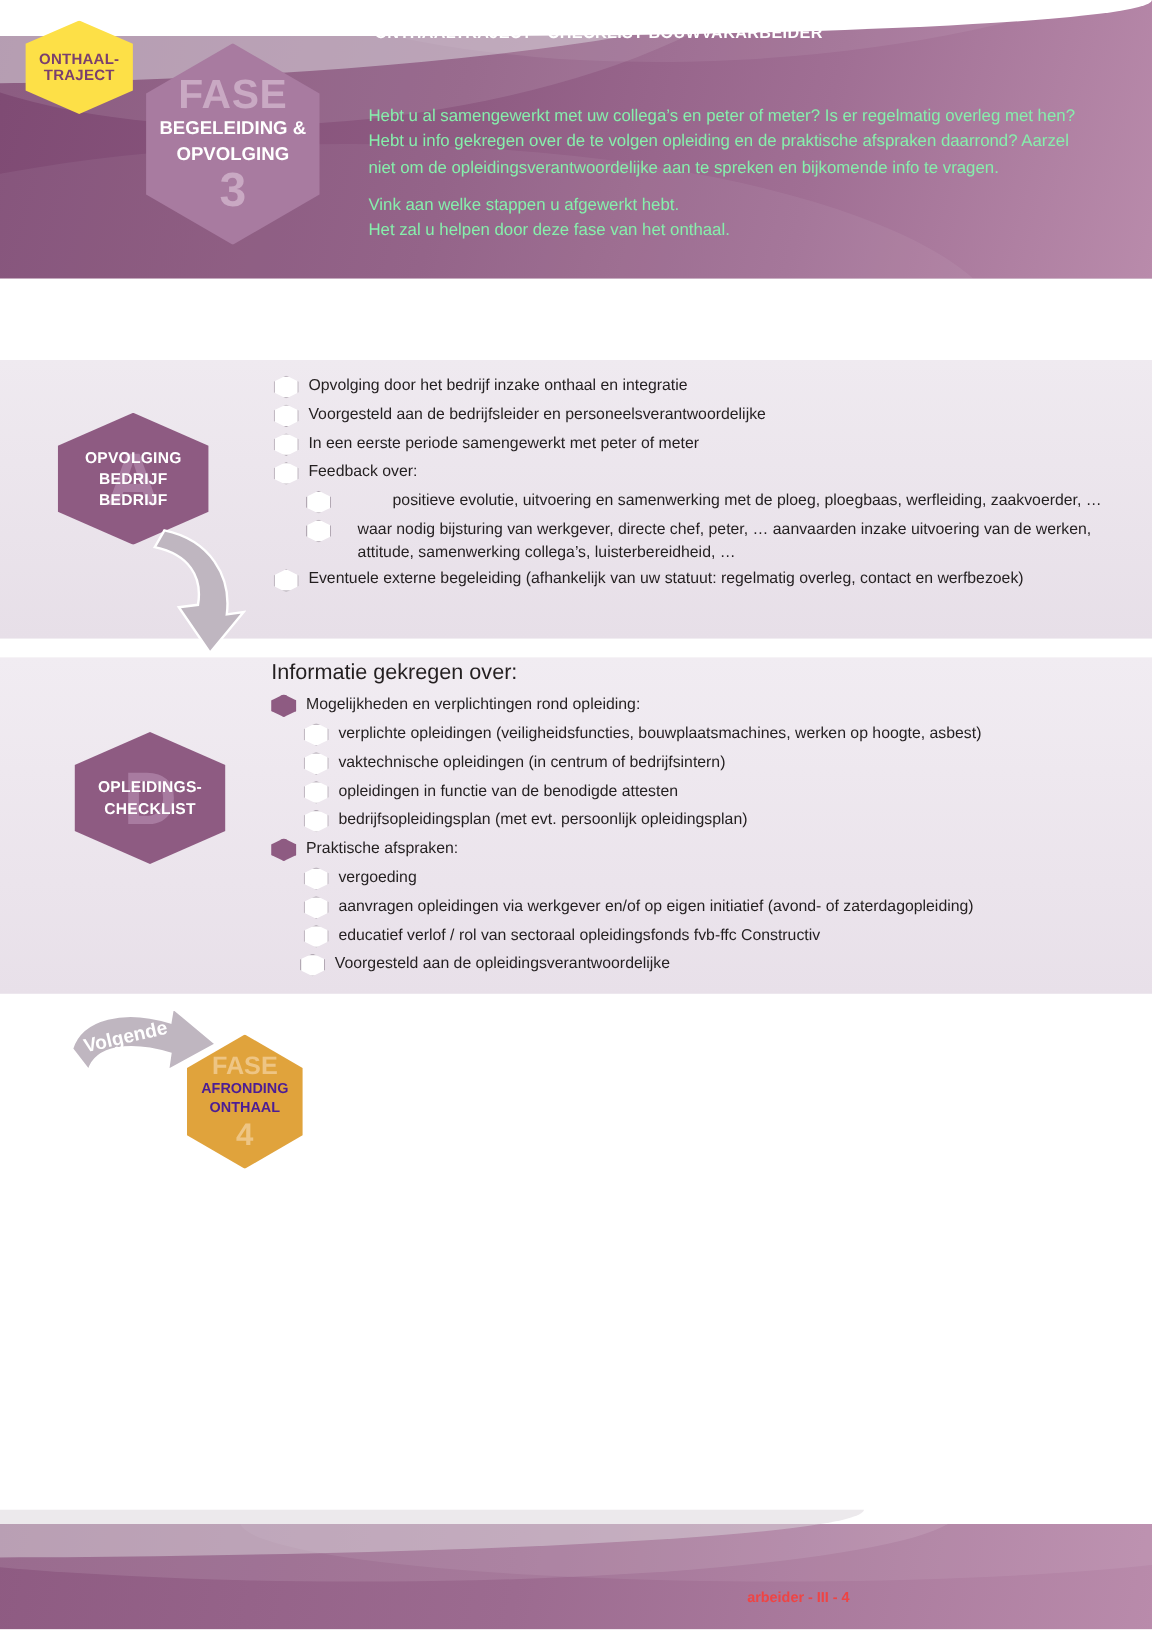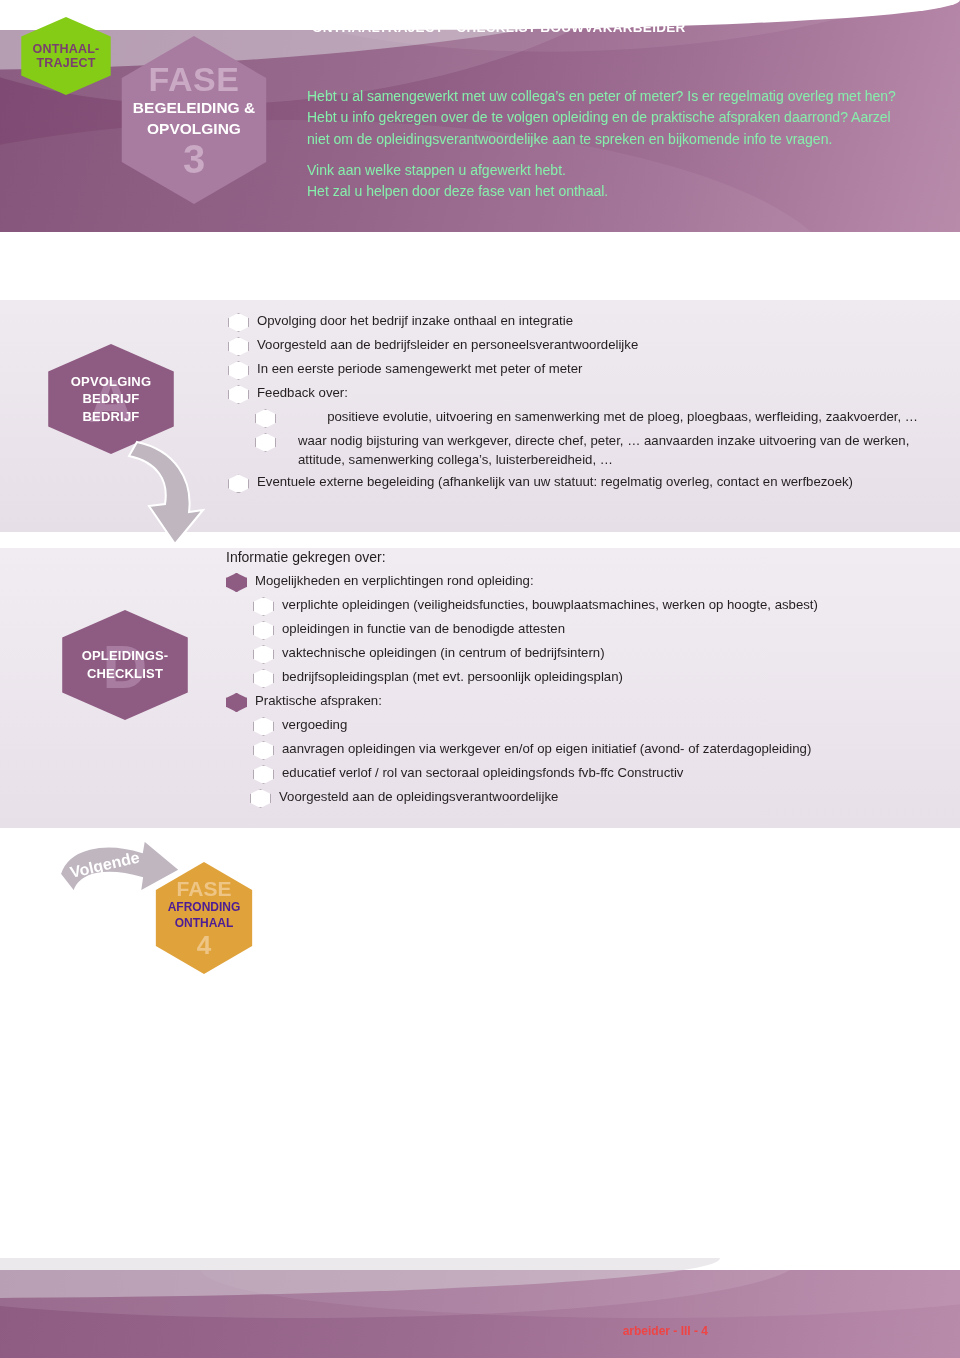--- a/index.html
+++ b/index.html
@@ -42,21 +42,21 @@
 
   
   .hex {
     position:absolute;
     clip-path:polygon(50% 0%, 93% 25%, 93% 75%, 50% 100%, 7% 75%, 7% 25%);
     display:flex; align-items:center; justify-content:center;
     text-align:center;
   }
   .hex-onthaal {
     left:14px; top:17px; width:104px; height:78px;
-    background:#84cc16;
+    background:#fde047;
   }
   .hex-onthaal .lbl {
     font-size:12.5px; font-weight:bold; color:#7a3f6e; line-height:1.15; letter-spacing:.2px;
   }
   .hex-fase {
     left:110px; top:36px; width:168px; height:168px;
     background:#a87ba0;
     flex-direction:column;
   }
   .hex-fase .fase-word {
@@ -125,21 +125,21 @@
   .bullet {
     flex:0 0 auto;
     width:19px; height:17px; margin-right:8px; margin-top:1px;
     background:#ffffff;
     border:1px solid #b3a9b4;
     clip-path:polygon(50% 0%, 100% 27%, 100% 73%, 50% 100%, 0% 73%, 0% 27%);
   }
   .bullet.filled { background:#8e5b82; border-color:#8e5b82; }
   .rtext { font-size:13.2px; line-height:1.42; color:#231f20; }
   .indent1 { margin-left:27px;justify-content:space-between; }
-  .plain { padding-left:27px; font-size:14px; line-height:1.42; margin-bottom:4px;}
+  .plain { padding-left:27px; font-size:18px; line-height:1.42; margin-bottom:4px;}
 
   
   .next-arrow {
     position:absolute; left:52px; top:838px; width:140px; height:78px;
   }
   .next-label {
     position:absolute; left:68px; top:856px;
     font-size:16px; font-weight:bold; color:#ffffff; line-height:1.15;
     transform:rotate(-13deg); text-align:center; width:78px;
   }
@@ -289,26 +289,26 @@
     <div class="rtext">Mogelijkheden en verplichtingen rond opleiding:</div>
   </div>
 
   <div class="row" style="margin-left:47px;">
     <div class="bullet"></div>
     <div class="rtext">verplichte opleidingen (veiligheidsfuncties, bouwplaatsmachines, werken op hoogte, asbest)</div>
   </div>
 
   <div class="row" style="margin-left:47px;">
     <div class="bullet"></div>
+    <div class="rtext">vaktechnische opleidingen (in centrum of bedrijfsintern)</div>
+  </div>
+
+  <div class="row" style="margin-left:47px;">
+    <div class="bullet"></div>
     <div class="rtext">opleidingen in functie van de benodigde attesten</div>
-  </div>
-
-  <div class="row" style="margin-left:47px;">
-    <div class="bullet"></div>
-    <div class="rtext">vaktechnische opleidingen (in centrum of bedrijfsintern)</div>
   </div>
 
   <div class="row" style="margin-left:47px;">
     <div class="bullet"></div>
     <div class="rtext">bedrijfsopleidingsplan (met evt. persoonlijk opleidingsplan)</div>
   </div>
 
   <div class="row" style="margin-left:20px;">
     <div class="bullet filled"></div>
     <div class="rtext">Praktische afspraken:</div>

